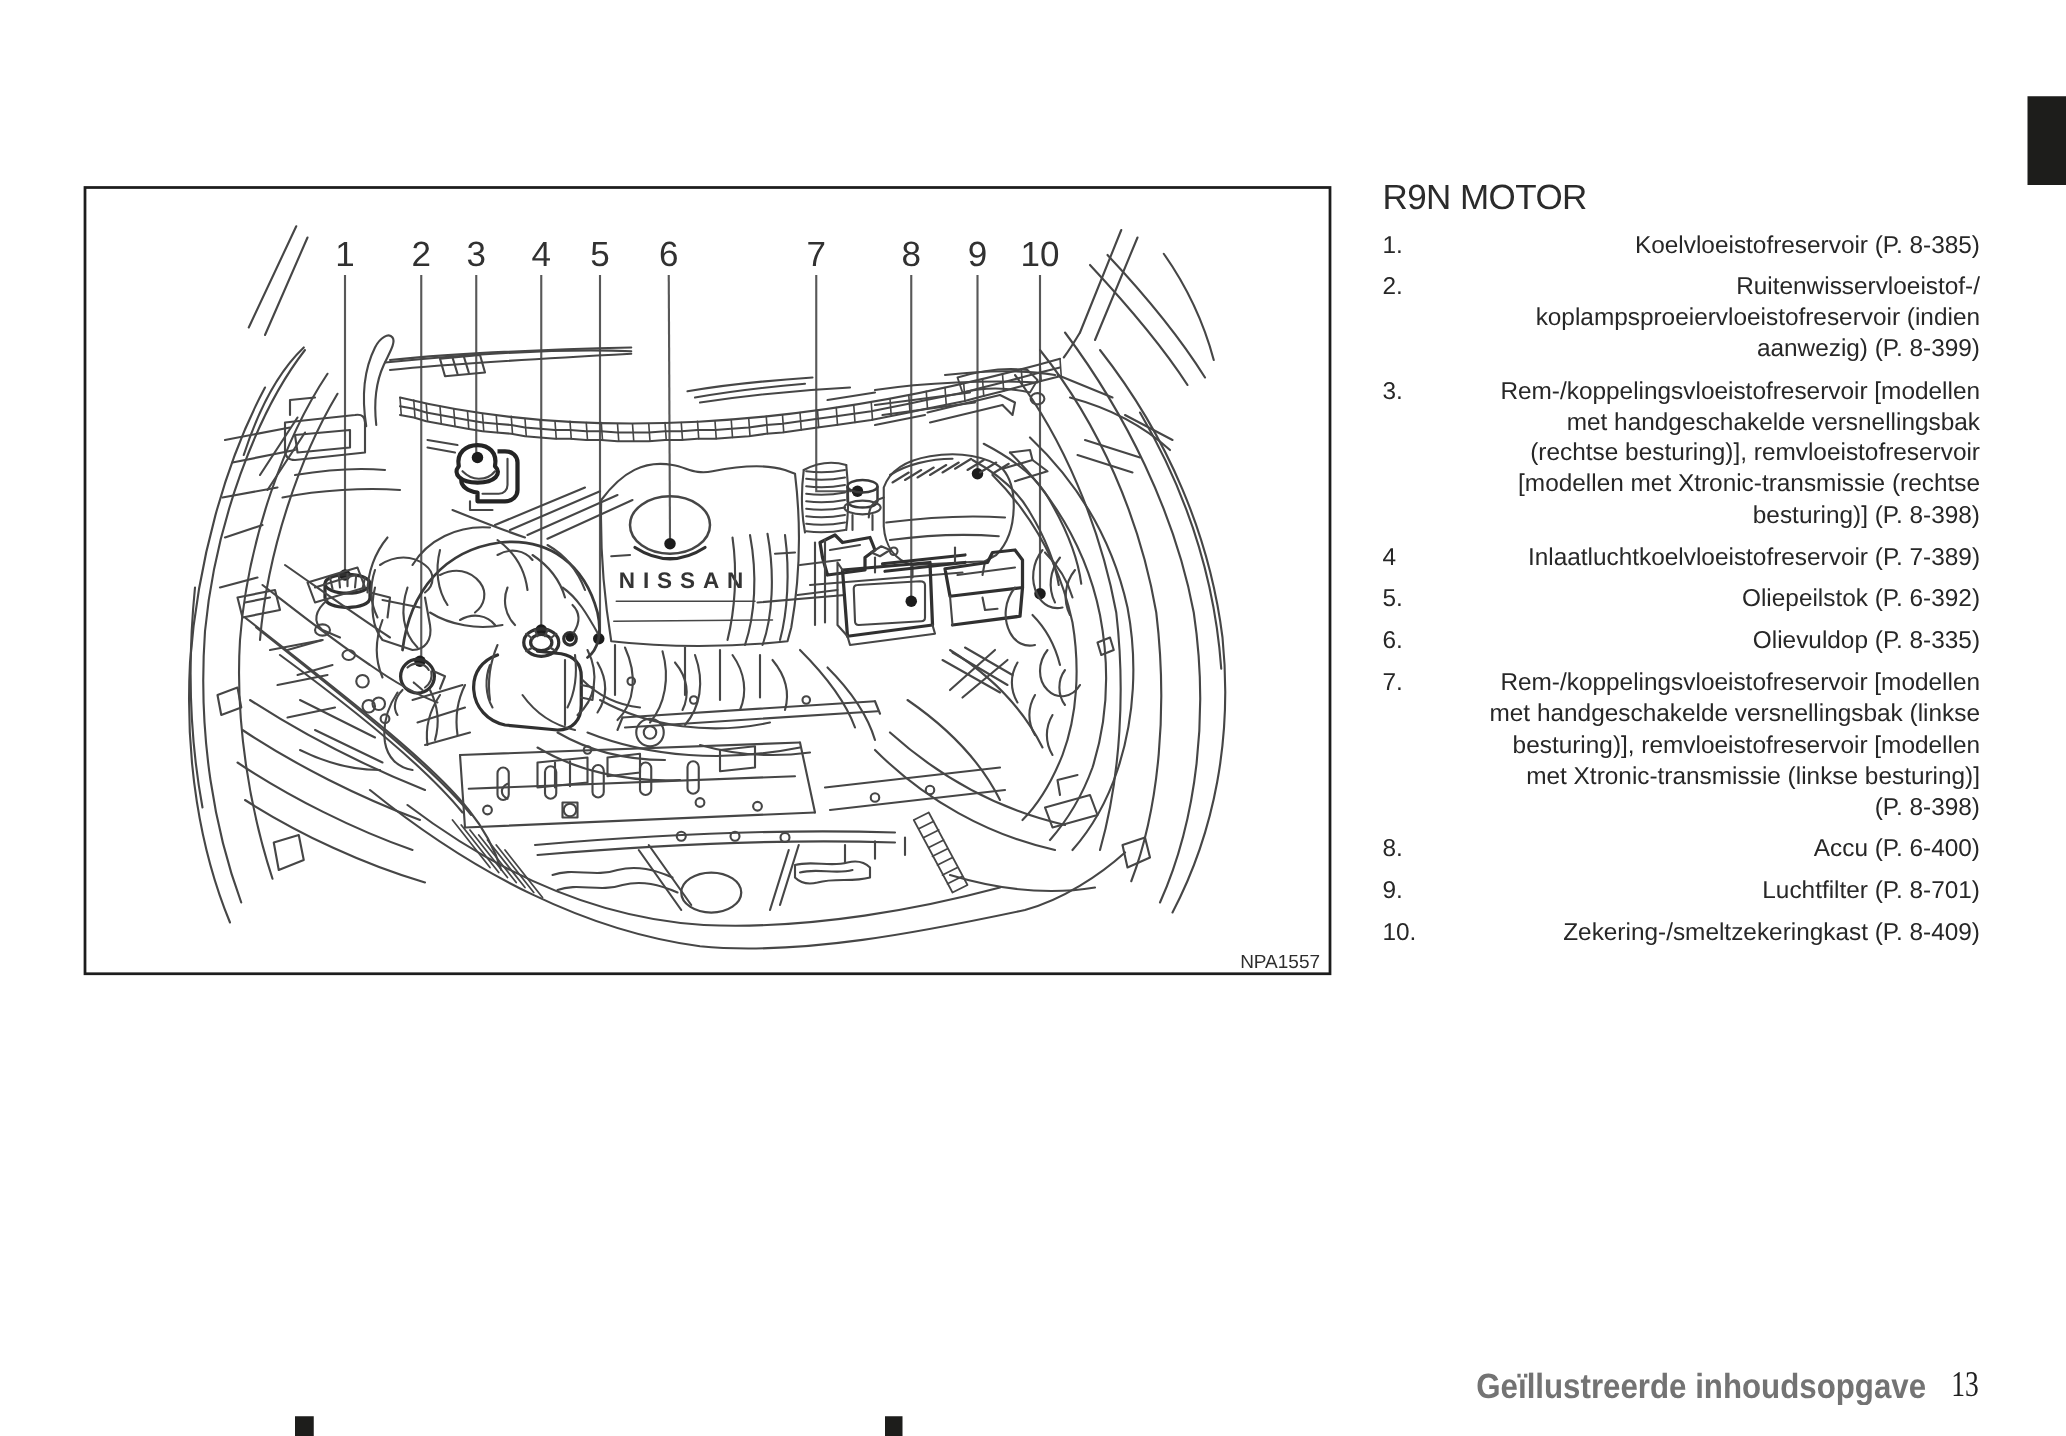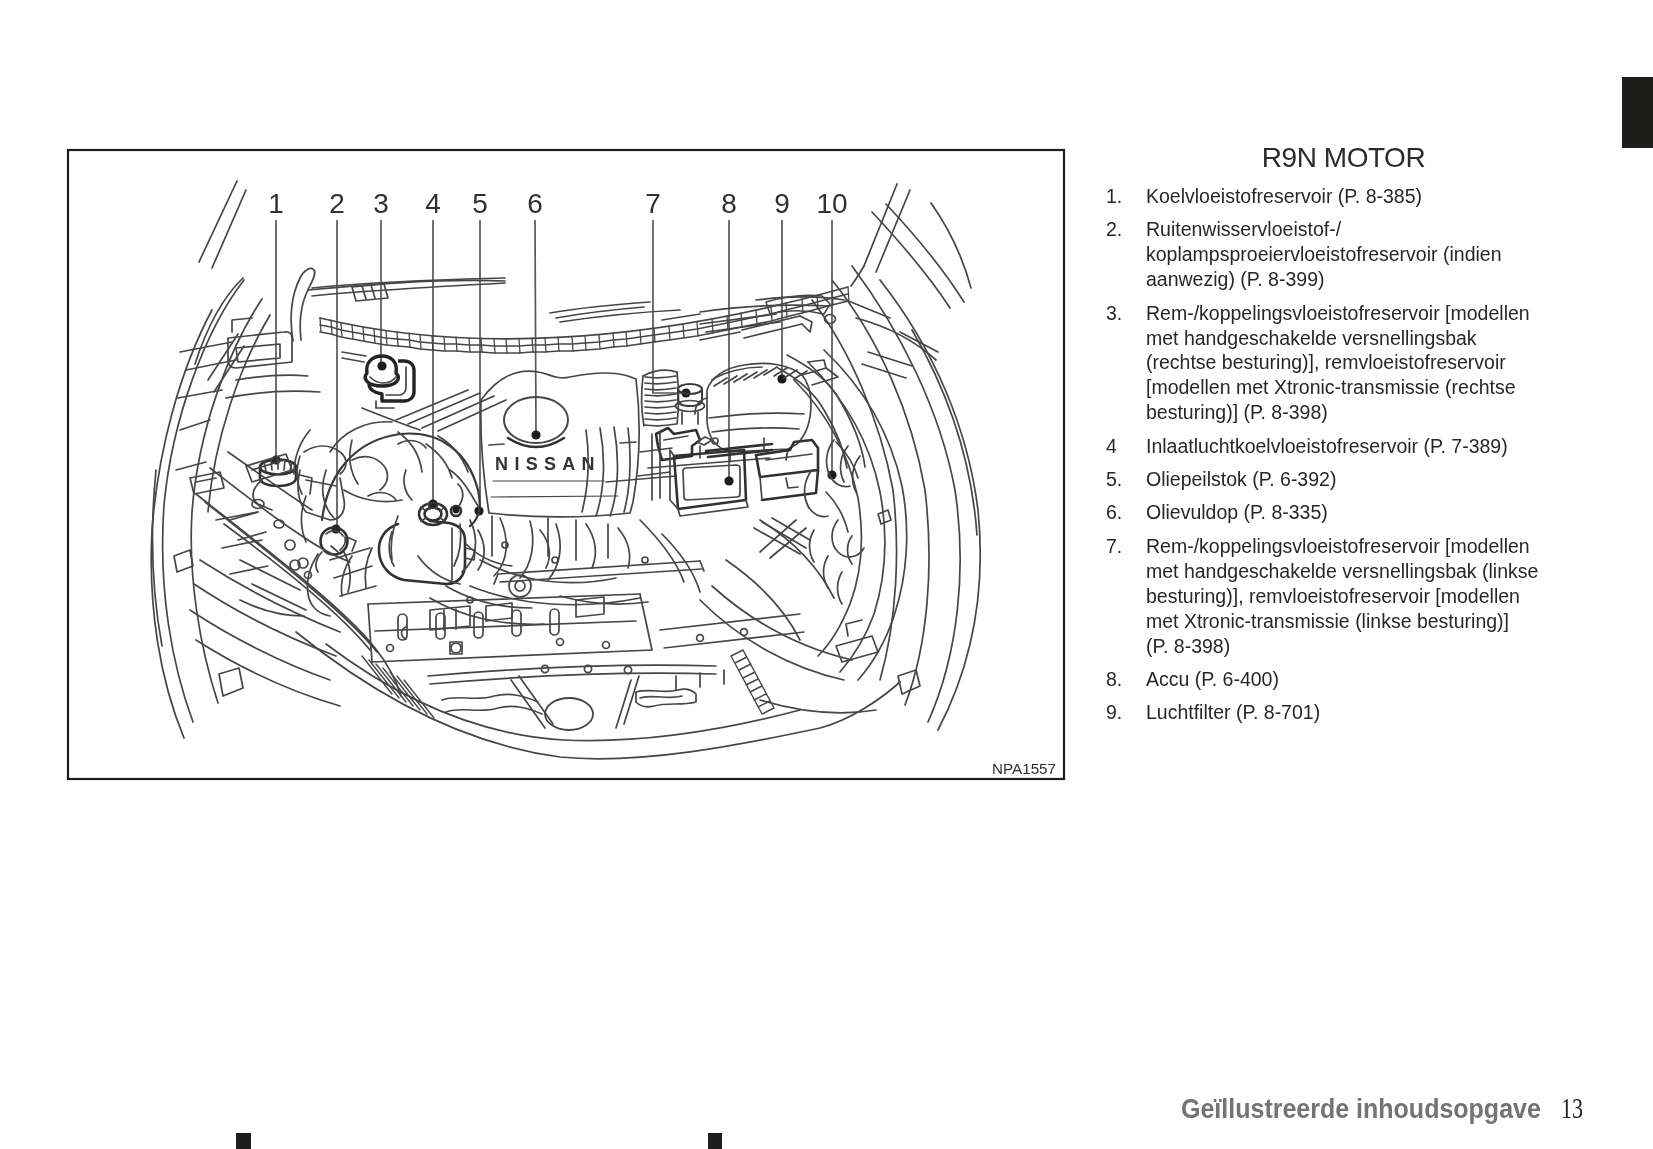--- a/index.html
+++ b/index.html
@@ -1,24 +1,24 @@
 <!DOCTYPE html>
 <html lang="nl"><head>
 <meta charset="utf-8">
 <title>R9N MOTOR</title>
 <style>
   html,body{margin:0;padding:0;background:#ffffff;width:1653px;height:1149px;overflow:hidden;}
   body{font-family:"Liberation Sans", sans-serif;color:#272727;position:relative;}
   .svgwrap{position:absolute;left:0;top:0;}
-  .rcol{position:absolute;left:1106px;top:142px;width:475px;text-align:center;}
+  .rcol{position:absolute;left:1106px;top:142px;width:475px;}
   .rcol h1{font-size:28px;font-weight:400;letter-spacing:-0.45px;margin:0;color:#2b2b2b;}
   .list{position:absolute;left:1106px;top:184px;width:478px;}
   .li{display:flex;margin-bottom:8.5px;}
   .li .num{width:40px;flex:none;font-size:19.5px;line-height:24.9px;}
-  .li .txt{flex:1;font-size:19.5px;line-height:24.9px;}
+  .li .txt{flex:1;font-size:19.5px;line-height:24.9px;text-align:right;}
   .tab{position:absolute;left:1622px;top:77px;width:31px;height:71px;background:#1d1d1b;}
   .fb{position:absolute;left:1181px;top:1093px;width:360px;font-size:28px;font-weight:700;color:#737373;white-space:nowrap;}
   .fpg{position:absolute;left:1561px;top:1092px;font-size:29px;font-weight:400;color:#1f1f1f;font-family:Liberation Serif, serif;}
   .mark{position:absolute;background:#1d1d1b;}
 </style>
 </head>
 <body>
 
 <div class="svgwrap">
 <svg width="1653" height="1149" viewBox="0 0 1653 1149">
@@ -720,20 +720,24 @@
 <div class="li">
       <span class="num">8.</span>
       <span class="txt">Accu (P. 6-400)</span>
     </div>
 
 <div class="li">
       <span class="num">9.</span>
       <span class="txt">Luchtfilter (P. 8-701)</span>
     </div>
 
+<div class="li">
+      <span class="num">10.</span>
+      <span class="txt">Zekering-/smeltzekeringkast (P. 8-409)</span>
+    </div>
 </div>
 
 <div class="tab"></div>
 
 <div class="fb"><span id="fbs" style="display:inline-block;transform-origin:left center;transform:scaleX(0.893);">Geïllustreerde inhoudsopgave</span></div>
 <div class="fpg"><span id="fps" style="display:inline-block;transform-origin:left center;transform:scaleX(0.76);">13</span></div>
 
 <div class="mark" style="left:236px;top:1133px;width:15px;height:16px;"></div>
 
 <div class="mark" style="left:708px;top:1133px;width:14px;height:16px;"></div>

